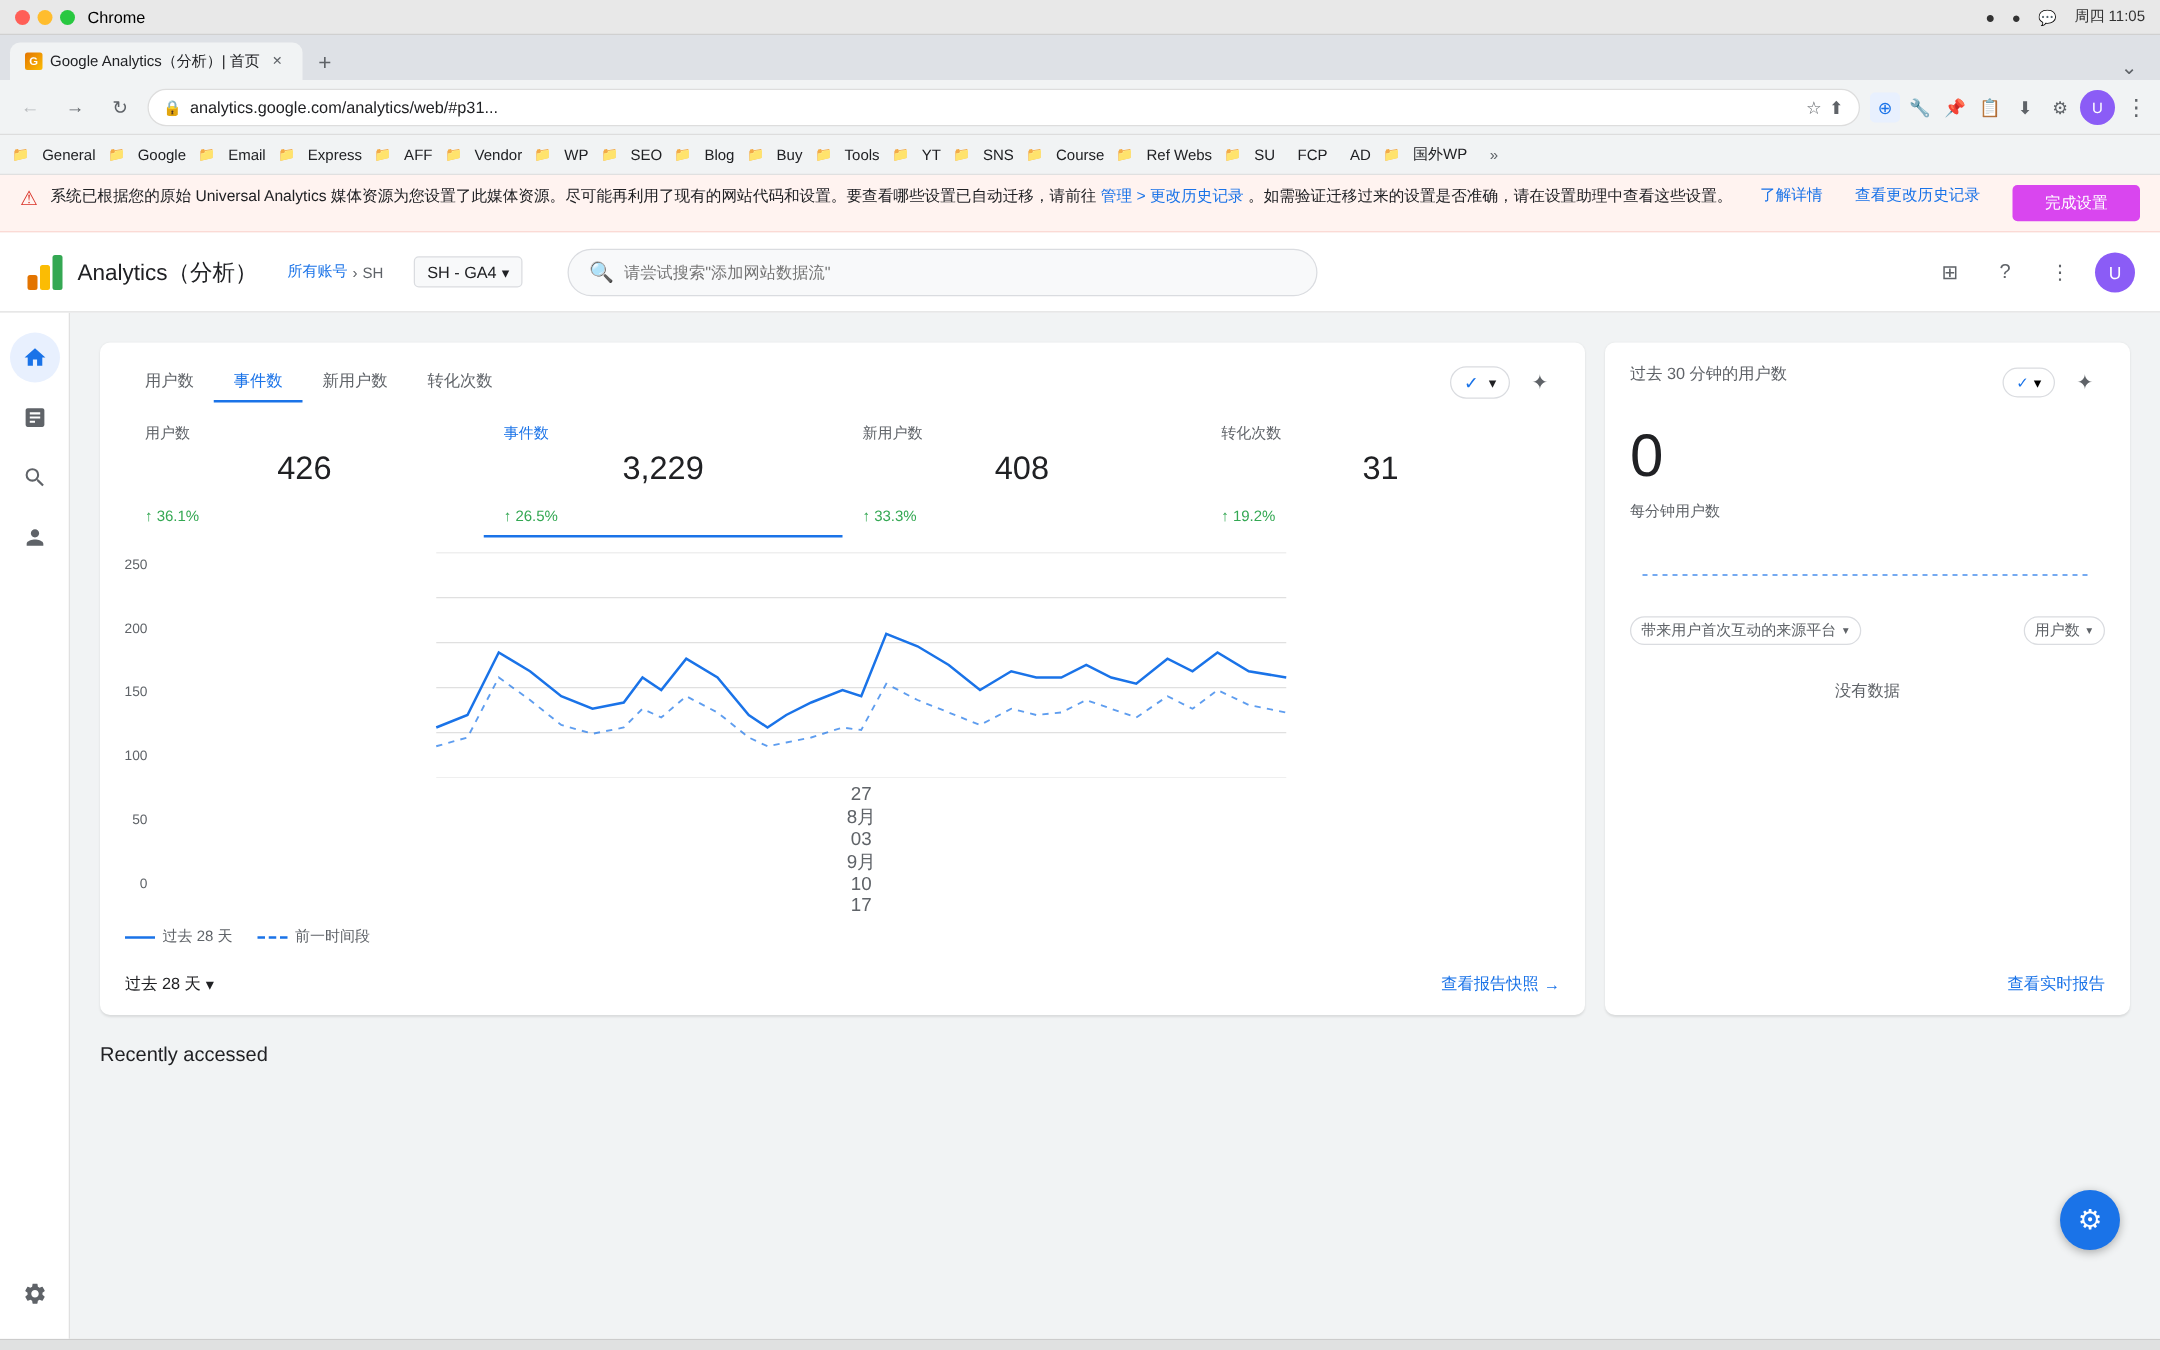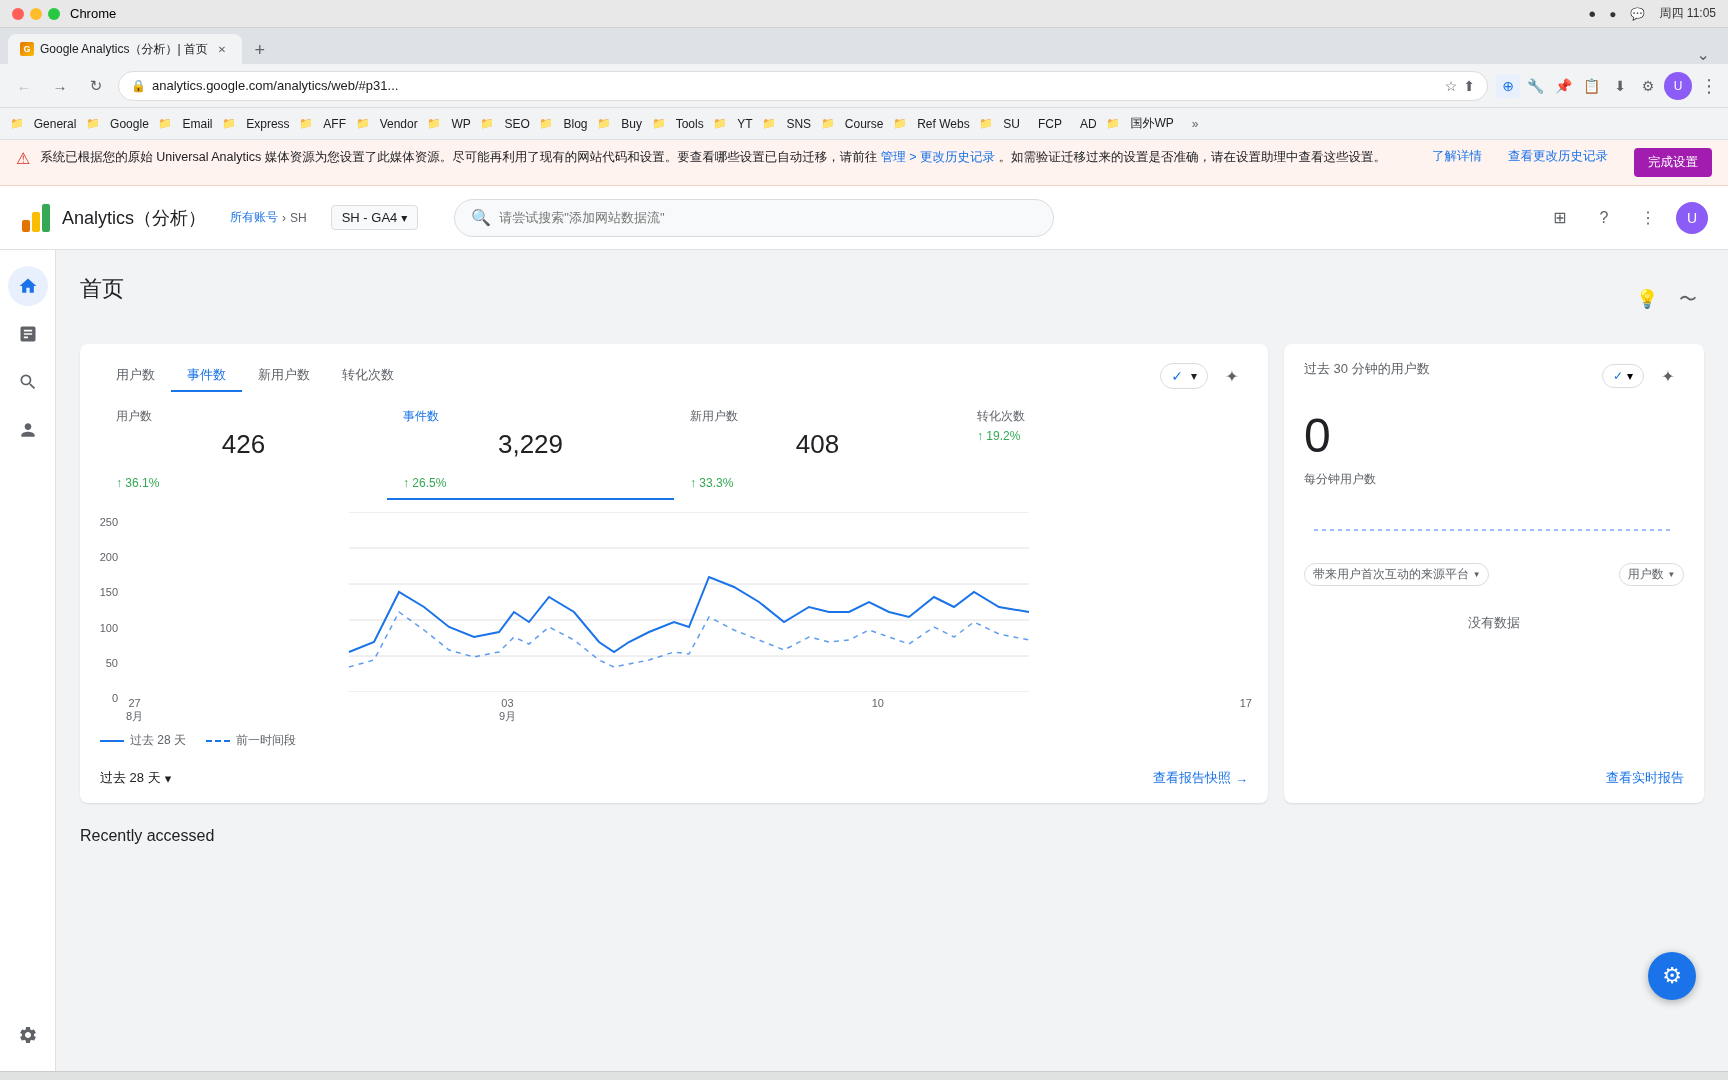--- a/index.html
+++ b/index.html
@@ -109,25 +109,25 @@
       display: flex;
       align-items: flex-start;
       gap: 10px;
       font-size: 12.5px;
       color: #202124;
     }
     .notif-icon { color: #d93025; font-size: 16px; flex-shrink: 0; margin-top: 1px; }
     .notif-text { flex: 1; line-height: 1.5; }
     .notif-link { color: #1a73e8; cursor: pointer; text-decoration: none; }
     .notif-btn {
-      background: #a21caf;
+      background: #d946ef;
       color: #fff;
       border: none;
       border-radius: 4px;
-      padding: 6px 14px;
+      padding: 6px 26px;
       font-size: 12.5px;
       cursor: pointer;
       white-space: nowrap;
       flex-shrink: 0;
     }
 
     
     .ga-header {
       height: 64px;
       background: #fff;
@@ -515,27 +515,20 @@
     <div class="sidebar-bottom" style="margin-top:auto;">
       <div class="sidebar-item">
         <svg width="20" height="20" viewBox="0 0 24 24" fill="#5f6368">
             <path d="M19.14 12.94c.04-.3.06-.61.06-.94 0-.32-.02-.64-.07-.94l2.03-1.58c.18-.14.23-.41.12-.61l-1.92-3.32c-.12-.22-.37-.29-.59-.22l-2.39.96c-.5-.38-1.03-.7-1.62-.94l-.36-2.54c-.04-.24-.24-.41-.48-.41h-3.84c-.24 0-.43.17-.47.41l-.36 2.54c-.59.24-1.13.57-1.62.94l-2.39-.96c-.22-.08-.47 0-.59.22L2.74 8.87c-.12.21-.08.47.12.61l2.03 1.58c-.05.3-.09.63-.09.94s.02.64.07.94l-2.03 1.58c-.18.14-.23.41-.12.61l1.92 3.32c.12.22.37.29.59.22l2.39-.96c.5.38 1.03.7 1.62.94l.36 2.54c.05.24.24.41.48.41h3.84c.24 0 .44-.17.47-.41l.36-2.54c.59-.24 1.13-.56 1.62-.94l2.39.96c.22.08.47 0 .59-.22l1.92-3.32c.12-.22.07-.47-.12-.61l-2.01-1.58zM12 15.6c-1.98 0-3.6-1.62-3.6-3.6s1.62-3.6 3.6-3.6 3.6 1.62 3.6 3.6-1.62 3.6-3.6 3.6z"></path>
           </svg>
       </div>
     </div>
   </div>
 
   <div class="main-content">
-    <div class="header-with-icons">
-      <h1 class="page-title">首页</h1>
-      <div class="header-icons">
-        <div class="header-icon-btn">💡</div>
-        <div class="header-icon-btn">〜</div>
-      </div>
-    </div>
 
     <div class="widgets-row">
 
       <div class="metrics-card">
 
         <div class="metrics-card-header">
           <div class="metrics-tabs">
             <div class="metric-tab">用户数</div>
             <div class="metric-tab active">事件数</div>
             <div class="metric-tab">新用户数</div>
@@ -562,20 +555,21 @@
             <div class="metric-value">3,229</div>
             <div class="metric-change">↑ 26.5%</div>
           </div>
           <div class="metric-item">
             <div class="metric-label">新用户数</div>
             <div class="metric-value">408</div>
             <div class="metric-change">↑ 33.3%</div>
           </div>
           <div class="metric-item">
             <div class="metric-label">转化次数</div>
+            <div class="metric-value">31</div>
             <div class="metric-change">↑ 19.2%</div>
           </div>
         </div>
 
         <div style="display:flex; padding: 0 16px 0;">
           <div style="display:flex; flex-direction:column; justify-content:space-between; padding: 4px 8px 20px 0; font-size:11px; color:#5f6368; text-align:right; width:30px;">
             <span>250</span>
             <span>200</span>
             <span>150</span>
             <span>100</span>
@@ -590,21 +584,21 @@
               <line x1="0" y1="72" x2="680" y2="72" stroke="#e0e0e0" stroke-width="1"></line>
               <line x1="0" y1="108" x2="680" y2="108" stroke="#e0e0e0" stroke-width="1"></line>
               <line x1="0" y1="144" x2="680" y2="144" stroke="#e0e0e0" stroke-width="1"></line>
               <line x1="0" y1="180" x2="680" y2="180" stroke="#e0e0e0" stroke-width="1"></line>
 
               <polyline points="0,140 25,130 50,80 75,95 100,115 125,125 150,120 165,100 180,110 200,85 225,100 250,130 265,140 280,130 300,120 325,110 340,115 360,65 385,75 410,90 435,110 460,95 480,100 500,100 520,90 540,100 560,105 585,85 605,95 625,80 650,95 680,100" fill="none" stroke="#1a73e8" stroke-width="2"></polyline>
 
               <polyline points="0,155 25,148 50,100 75,118 100,138 125,145 150,140 165,125 180,132 200,115 225,128 250,148 265,155 280,152 300,148 325,140 340,142 360,105 385,118 410,128 435,138 460,125 480,130 500,128 520,118 540,125 560,132 585,115 605,125 625,110 650,122 680,128" fill="none" stroke="#1a73e8" stroke-width="1.5" stroke-dasharray="5,5" opacity="0.7"></polyline>
             </svg>
             
-            <div style="display:flex; justify-content:space-between; font-size:11px; color:#5f6368; padding-top:2px;">
+            <div style="display:flex; font-size:15px; color:#5f6368; padding-top:2px;flex-direction:column;">
               <div style="display:flex;flex-direction:column;align-items:center;">
                 <span>27</span>
                 <span>8月</span>
               </div>
               <div style="display:flex;flex-direction:column;align-items:center;">
                 <span>03</span>
                 <span>9月</span>
               </div>
               <div style="display:flex;flex-direction:column;align-items:center;">
                 <span>10</span>

